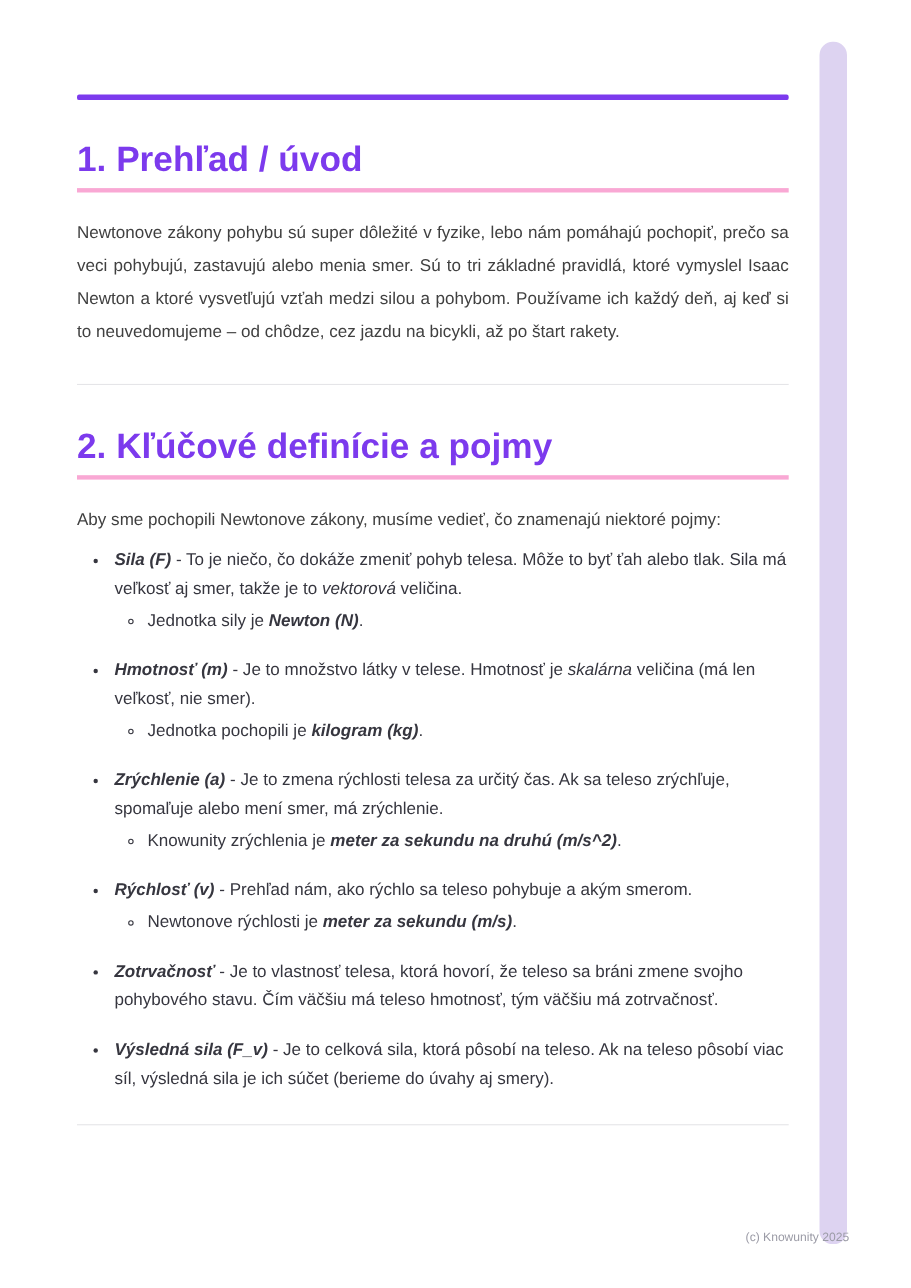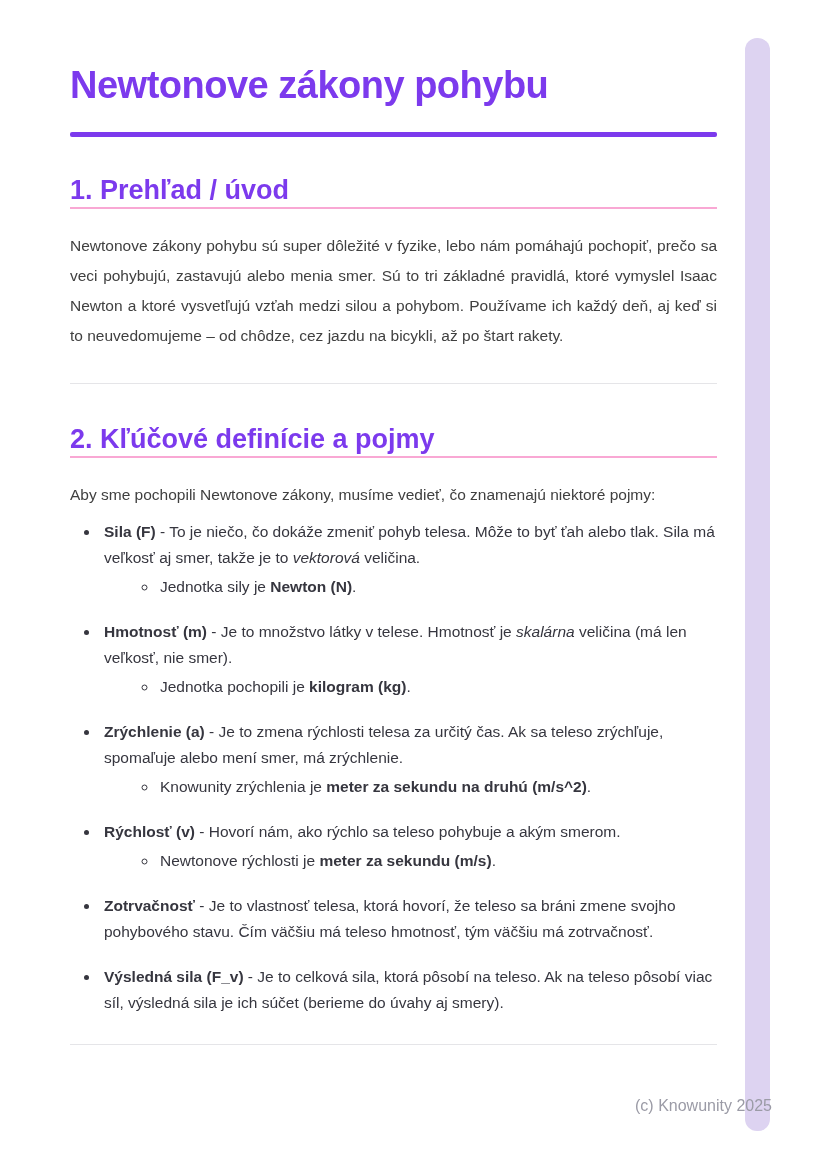--- a/index.html
+++ b/index.html
@@ -39,25 +39,26 @@
 
   .title-rule {
     height: 5px;
     background: #7c3aed;
     border-radius: 2px;
     margin-top: 24px;
     margin-bottom: 36px;
   }
 
   h2.section-heading {
-    font-size: 27px;
+    font-size: 32px;
     line-height: 34px;
     font-weight: 700;
     color: #7c3aed;
-    border-bottom: 2px solid #f9a8d4;
+    padding-bottom: 10px;
+    border-bottom: 4px solid #f9a8d4;
     margin-bottom: 22px;
   }
 
   p.body-text {
     font-size: 15.5px;
     line-height: 30px;
     color: #404040;
     text-align: justify;
   }
 
@@ -82,46 +83,44 @@
   }
   ul.terms > li:last-child { margin-bottom: 0; }
 
   ul.sub {
     list-style: circle;
     padding-left: 28px;
     margin-top: 3px;
   }
   ul.sub > li {
     padding-left: 2px;
-    margin-left: 26px;
   }
 
-  .b { font-weight: 700; }
+  .b { font-weight: 700; font-style: italic; }
   .i { font-style: italic; }
 
   hr.divider.bottom { margin: 28px 0 0 0; }
 
   .footer-credit {
     position: absolute;
     right: 56px;
-    bottom: 56px;
-    font-size: 16px;
+    bottom: 40px;
+    font-size: 11px;
     color: #9b9ba6;
   }
 </style>
 </head>
 <body>
 
 <div class="page">
 
   <div class="edge-strip"></div>
 
   <div class="content">
 
-    <h1 class="doc-title">Newtonove zákony pohybu</h1>
     <div class="title-rule"></div>
 
     <h2 class="section-heading">1. Prehľad / úvod</h2>
     <p class="body-text">Newtonove zákony pohybu sú super dôležité v fyzike, lebo nám pomáhajú pochopiť, prečo sa veci pohybujú, zastavujú alebo menia smer. Sú to tri základné pravidlá, ktoré vymyslel Isaac Newton a ktoré vysvetľujú vzťah medzi silou a pohybom. Používame ich každý deň, aj keď si to neuvedomujeme – od chôdze, cez jazdu na bicykli, až po štart rakety.</p>
 
     <hr class="divider">
 
     <h2 class="section-heading">2. Kľúčové definície a pojmy</h2>
     <p class="body-text intro">Aby sme pochopili Newtonove zákony, musíme vedieť, čo znamenajú niektoré pojmy:</p>
 
@@ -138,21 +137,21 @@
           <li><span>Jednotka pochopili je </span><span class="b">kilogram (kg)</span><span>.</span></li>
         </ul>
       </li>
 
       <li><span class="b">Zrýchlenie (a)</span><span> - Je to zmena rýchlosti telesa za určitý čas. Ak sa teleso zrýchľuje, spomaľuje alebo mení smer, má zrýchlenie.</span>
         <ul class="sub">
           <li><span>Knowunity zrýchlenia je </span><span class="b">meter za sekundu na druhú (m/s^2)</span><span>.</span></li>
         </ul>
       </li>
 
-      <li><span class="b">Rýchlosť (v)</span><span> - Hovorí nám, ako rýchlo sa teleso pohybuje a akým smerom.</span>
+      <li><span class="b">Rýchlosť (v)</span><span> - Prehľad nám, ako rýchlo sa teleso pohybuje a akým smerom.</span>
         <ul class="sub">
           <li><span>Newtonove rýchlosti je </span><span class="b">meter za sekundu (m/s)</span><span>.</span></li>
         </ul>
       </li>
 
       <li><span class="b">Zotrvačnosť</span><span> - Je to vlastnosť telesa, ktorá hovorí, že teleso sa bráni zmene svojho pohybového stavu. Čím väčšiu má teleso hmotnosť, tým väčšiu má zotrvačnosť.</span></li>
 
       <li><span class="b">Výsledná sila (F_v)</span><span> - Je to celková sila, ktorá pôsobí na teleso. Ak na teleso pôsobí viac síl, výsledná sila je ich súčet (berieme do úvahy aj smery).</span></li>
 
     </ul>

